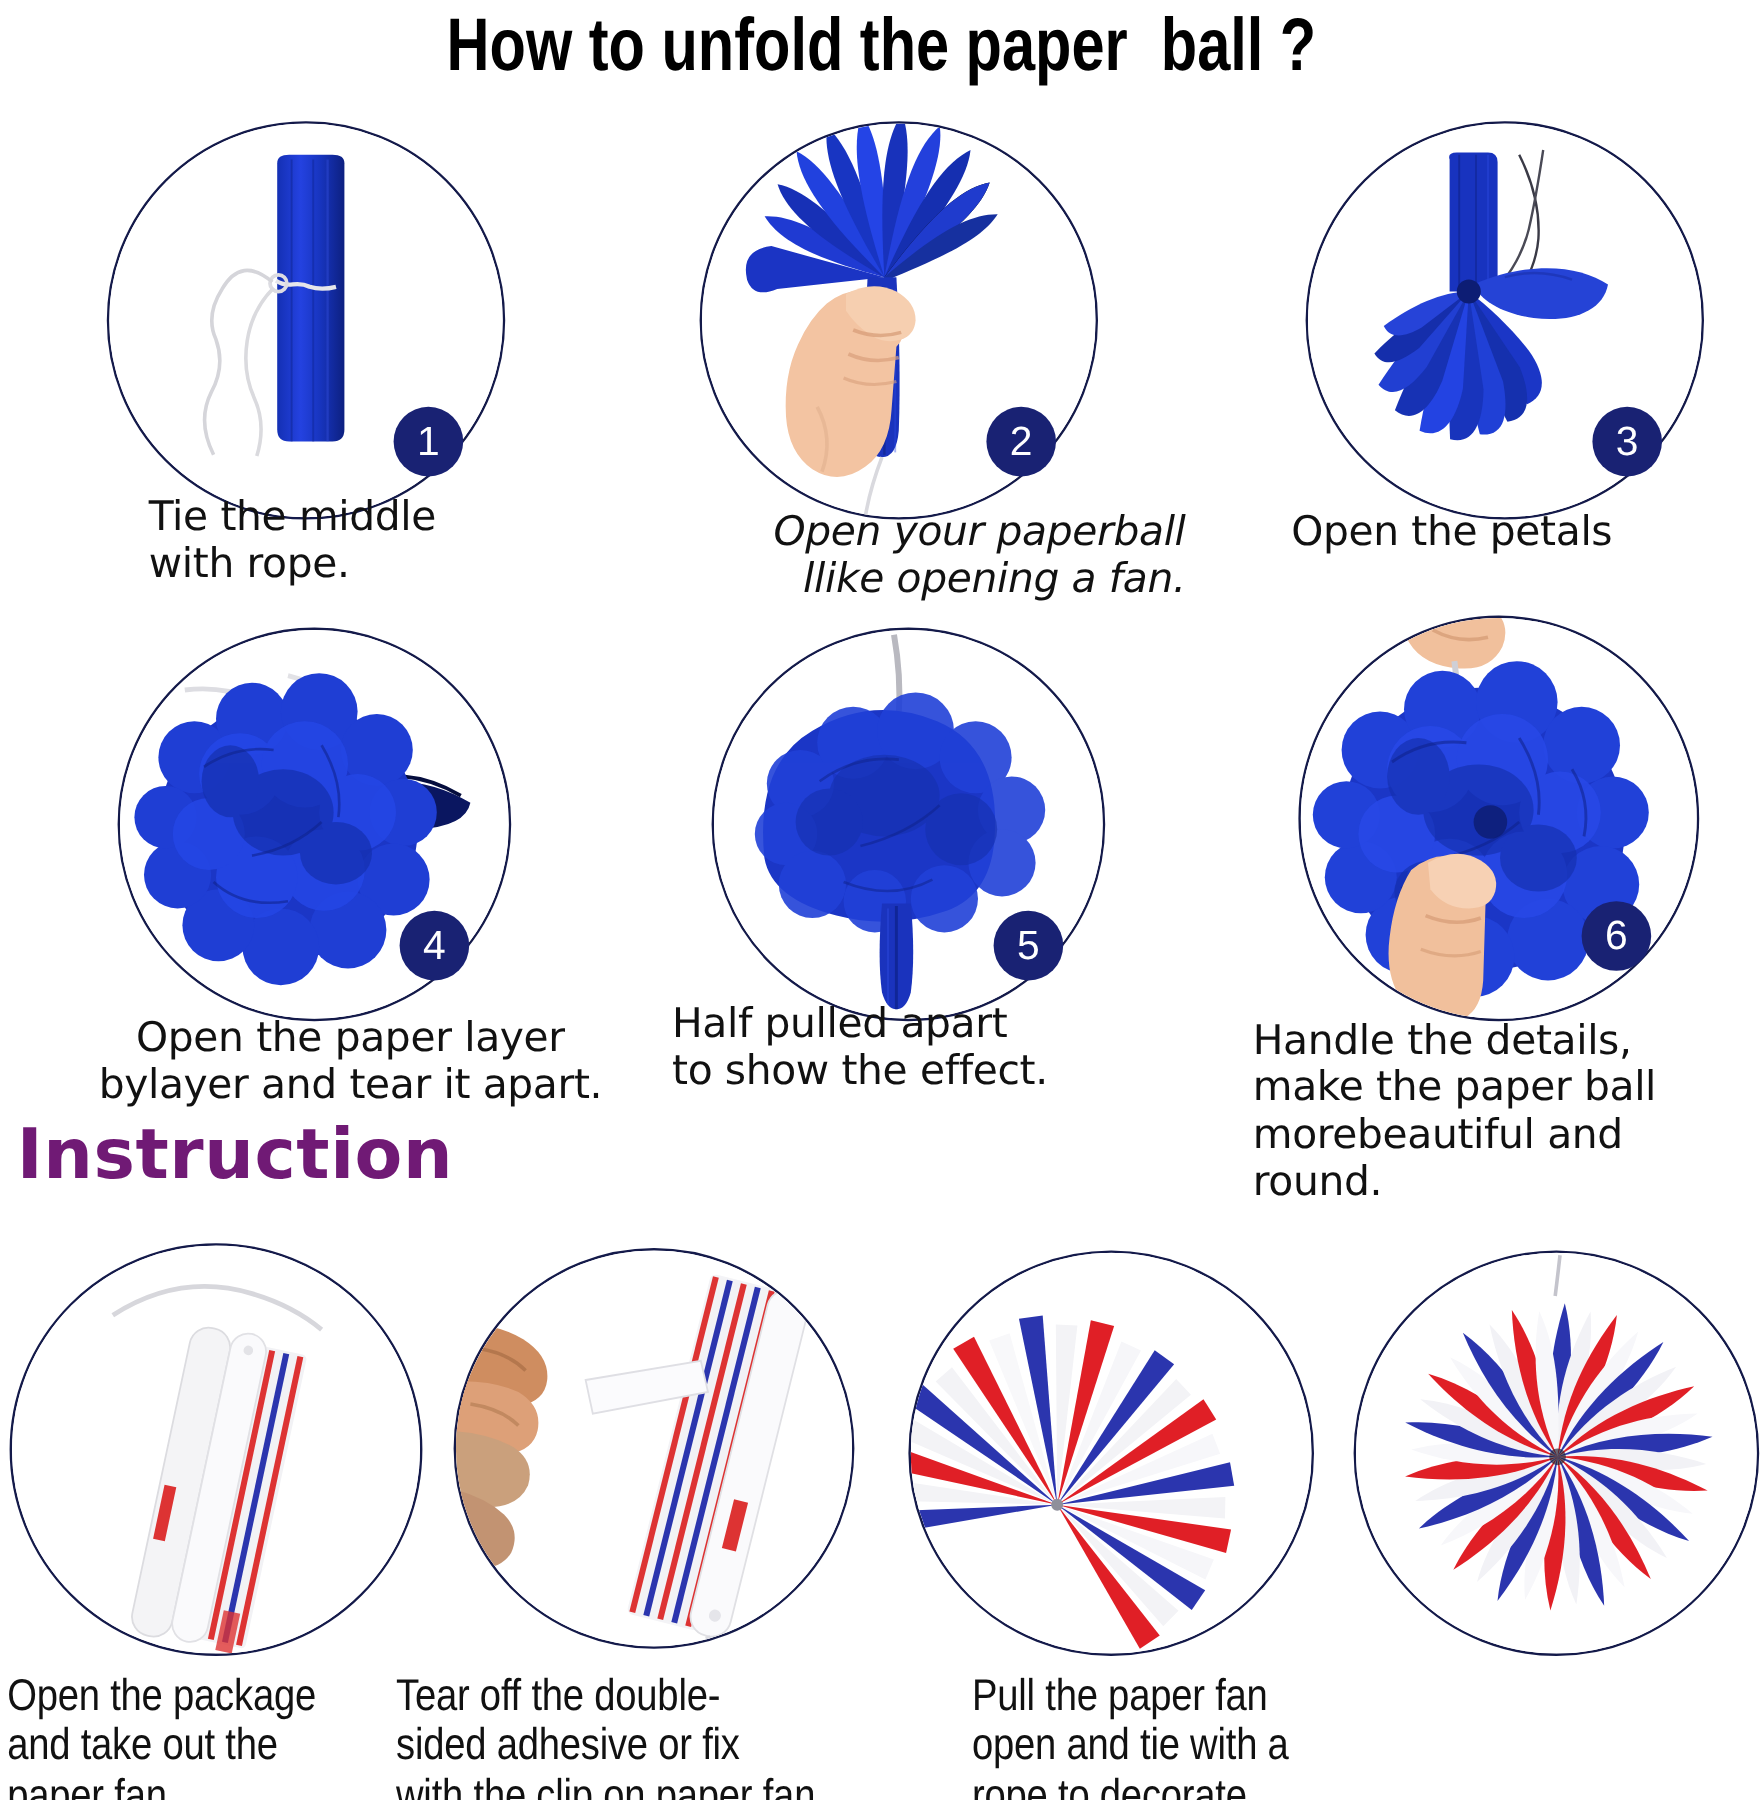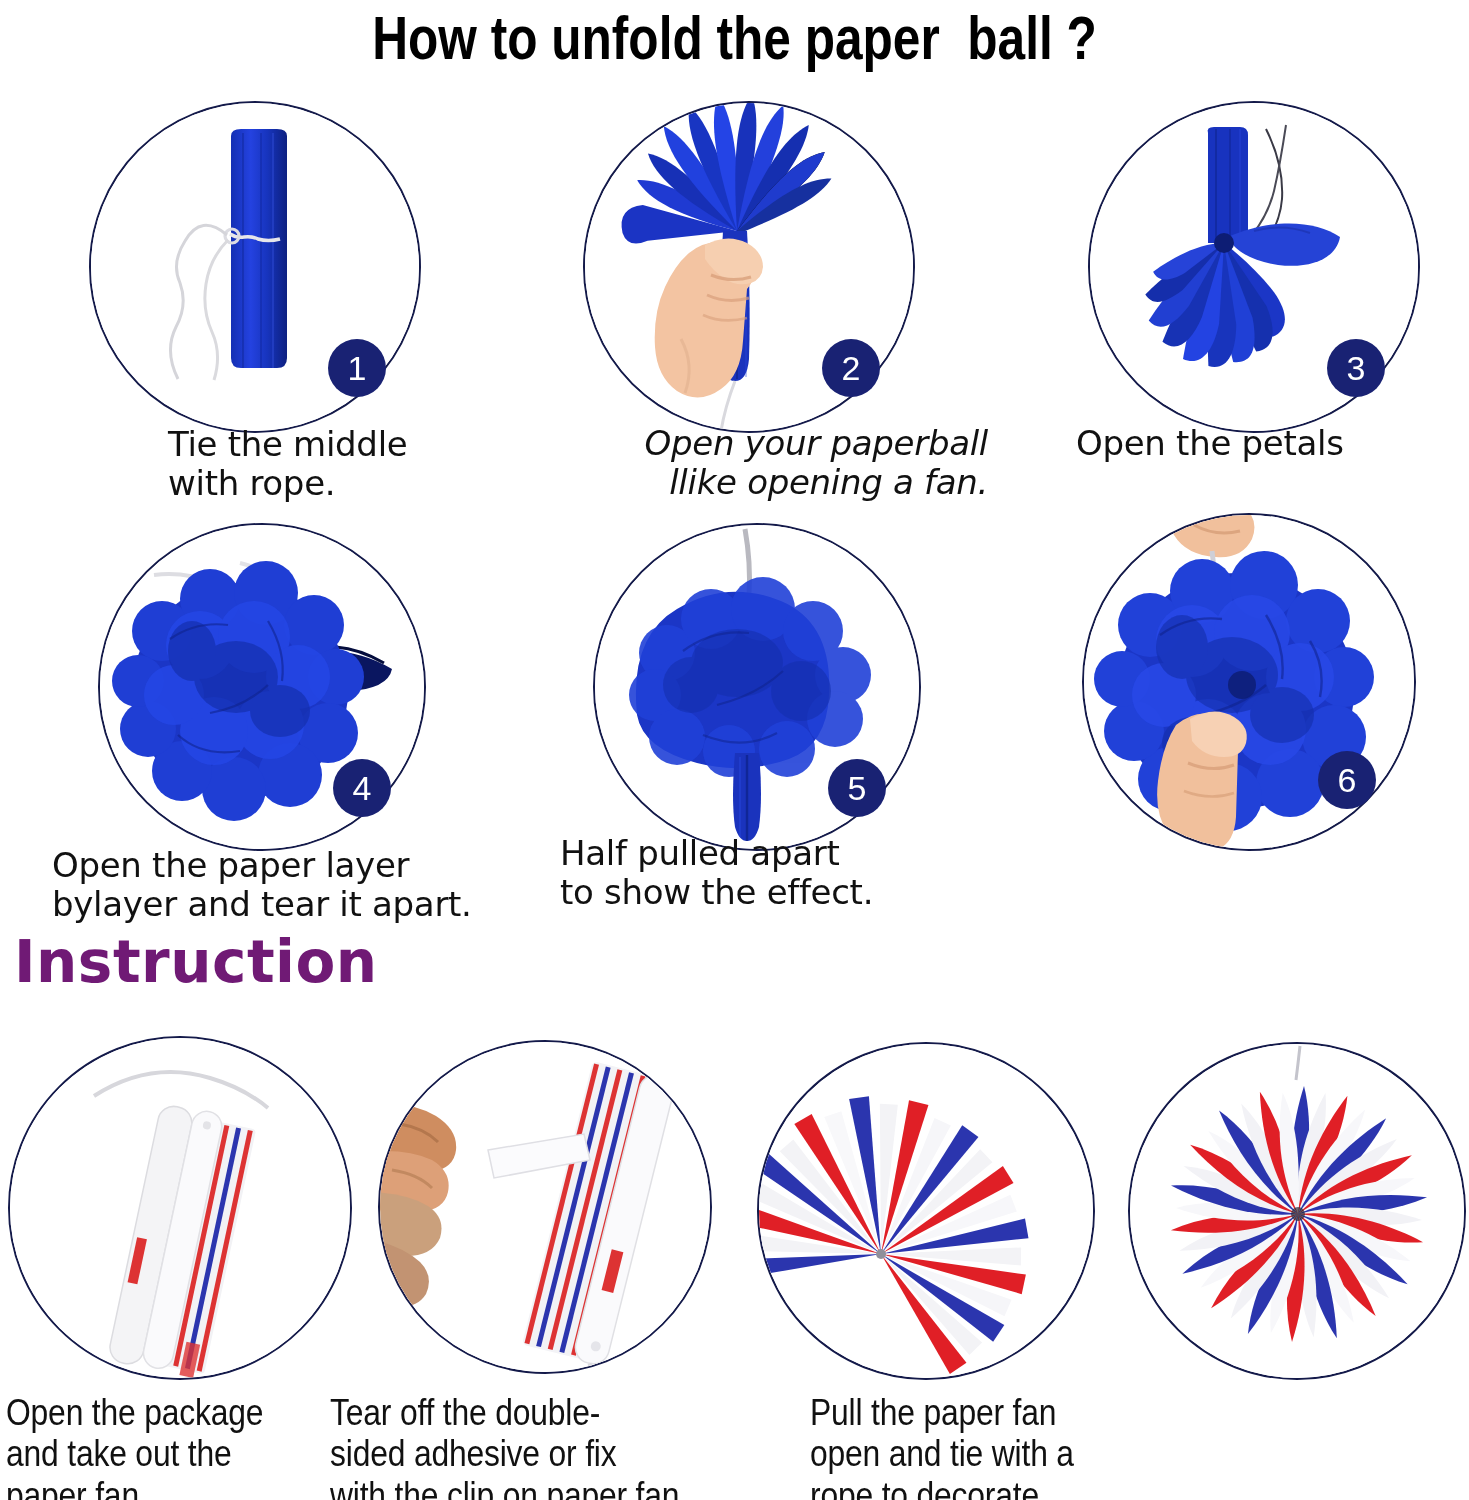--- a/index.html
+++ b/index.html
@@ -84,21 +84,21 @@
         <path d="M182 30 v235" stroke="#3b56e8" stroke-width="2" opacity=".35"></path>
 
         <path d="M139 131 q6 4 14 3 q8 -1 14 2 q10 3 22 0" stroke="#e6e6ea" stroke-width="3.6" fill="none"></path>
         <circle cx="141" cy="133" r="7" stroke="#dcdce2" stroke-width="3.2" fill="none"></circle>
         <path d="M136 132 q-26 -22 -42 6 q-14 22 -5 42 q8 22 -4 44 q-12 24 2 52" stroke="#d5d5da" stroke-width="3" fill="none"></path>
         <path d="M137 137 q-18 18 -22 44 q-4 26 6 48 q10 22 2 48" stroke="#dadade" stroke-width="3" fill="none"></path>
       </svg>
     </div>
     <div class="badge" style="left:237px;top:236px;">1</div>
   </div>
-  <div class="cap" style="left:124px;top:425px;width:400px;margin-left:44px;">Tie the middle
+  <div class="cap" style="left:124px;top:412px;width:400px;">Tie the middle
 with rope.</div>
 
   <div class="circ" style="left:583px;top:101px;width:328px;height:328px;">
     <div class="inner">
       <svg viewBox="0 0 328 328" preserveAspectRatio="none">
         <rect width="328" height="328" fill="#fff"></rect>
         <g transform="translate(152,128)">
 
           <g fill="#1b34c4">
             <path d="M0 0 L-18 -96 q-14 -22 -34 -6 q-12 12 4 26 z" transform="rotate(-64)"></path>
@@ -222,21 +222,21 @@
               <path d="M-30 22 q34 -6 58 -28"></path>
               <path d="M-62 44 q24 22 62 16"></path>
               <path d="M28 -70 q18 30 14 60"></path>
             </g>
           </g>
         </g>
       </svg>
     </div>
     <div class="badge" style="left:233px;top:234px;">4</div>
   </div>
-  <div class="cap" style="left:52px;top:846px;width:480px;">Open the paper layer
+  <div class="cap" style="left:52px;top:846px;width:480px;text-align:center;">Open the paper layer
 bylayer and tear it apart.</div>
 
   <div class="circ" style="left:593px;top:523px;width:324px;height:324px;">
     <div class="inner">
       <svg viewBox="0 0 324 324" preserveAspectRatio="none">
         <rect width="324" height="324" fill="#fff"></rect>
 
         <path d="M150 4 q6 34 4 66" stroke="#b9b9c0" stroke-width="5" fill="none"></path>
 
         <g transform="translate(152,150)">
@@ -327,20 +327,24 @@
 
         <path d="M92 210 q22 -18 44 -8 q20 10 18 34 l-2 66 q-2 30 -24 34 q-28 4 -44 -18
                  q-14 -20 -10 -52 q4 -34 18 -56 z" fill="#f1c09c"></path>
         <path d="M106 204 q24 -14 44 -2 q16 10 12 26 q-4 14 -22 14 q-20 0 -32 -16 z" fill="#f7d1b4"></path>
         <path d="M104 248 q24 10 46 2" stroke="#d79e78" stroke-width="3" fill="none" opacity=".75"></path>
         <path d="M100 276 q26 10 50 2" stroke="#d79e78" stroke-width="2.6" fill="none" opacity=".65"></path>
       </svg>
     </div>
     <div class="badge" style="left:234px;top:236px;">6</div>
   </div>
+  <div class="cap" style="left:1044px;top:848px;width:420px;">Handle the details,
+make the paper ball
+morebeautiful and
+round.</div>
 
   <div class="section-title">Instruction</div>
 
   <div class="circ" style="left:8px;top:1036px;width:340px;height:340px;">
     <div class="inner">
       <svg viewBox="0 0 340 340" preserveAspectRatio="none">
         <rect width="340" height="340" fill="#fff"></rect>
 
         <path d="M84 58 q56 -36 116 -18 q34 10 58 30" stroke="#d7d7dc" stroke-width="4" fill="none"></path>
 

